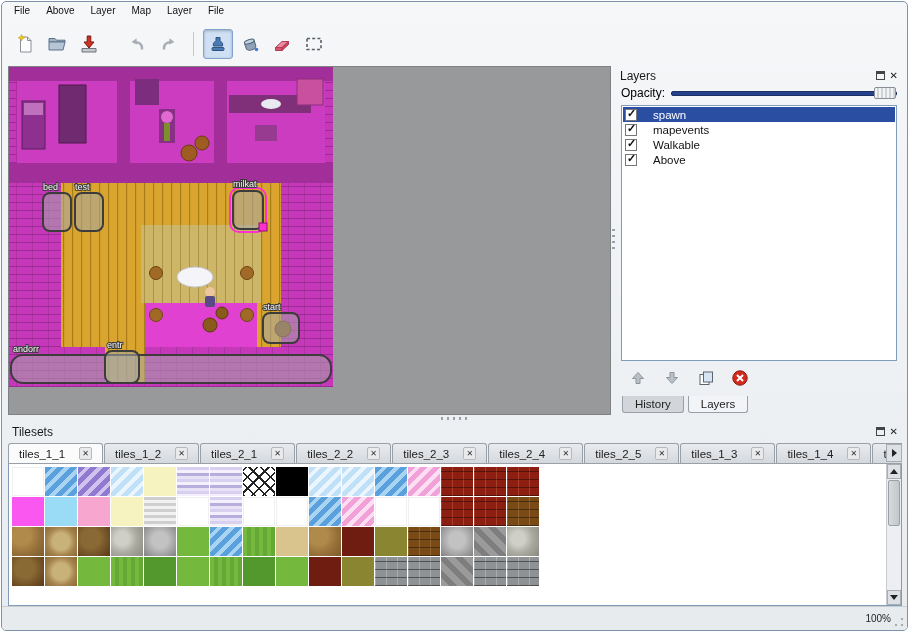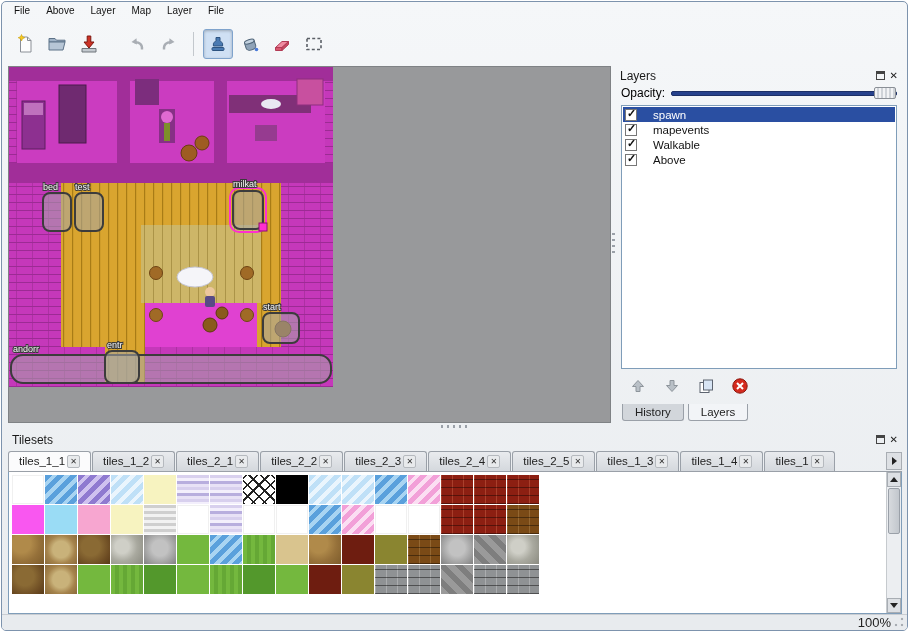--- a/index.html
+++ b/index.html
@@ -53,43 +53,43 @@
     border-radius:0 0 3px 3px;color:#222}
   .dtab.active{background:#f2f4f7}
 
   
   .hsplit{height:7px;position:relative}
   .hsplit::after{content:"";position:absolute;left:50%;top:2px;width:28px;height:3px;transform:translateX(-50%);
     background:repeating-linear-gradient(90deg,#9aa0a8 0 2px,transparent 2px 6px)}
   .bottom-dock{height:184px;display:flex;flex-direction:column;margin:0 5px 0 6px}
   .ts-tabrow{height:23px;display:flex;align-items:flex-end;position:relative;padding-right:17px;overflow:hidden;
     border-bottom:1px solid #9aa0a8}
-  .ts-tab{display:flex;align-items:flex-start;gap:2px;font-size:11.5px;padding:3px 10px;
+  .ts-tab{display:flex;align-items:center;gap:14px;font-size:11.5px;padding:3px 10px;
     background:linear-gradient(#e9ebee,#d4d8dd);border:1px solid #9aa0a8;border-bottom:none;
     border-radius:3px 3px 0 0;margin-right:1px;flex:none;color:#222}
   .ts-tab.active{background:#fbfbfc}
   .ts-close{width:13px;height:13px;border:1px solid #b5b9be;background:#e8eaec;display:flex;align-items:center;
     justify-content:center;font-size:8px;color:#333;border-radius:2px;flex:none}
   .ts-scroll{position:absolute;right:0;bottom:1px;width:16px;height:18px;background:#dde0e4;border:1px solid #a8adb3;
     display:flex;align-items:center;justify-content:center}
   .arr-right{width:0;height:0;border-left:5px solid #222;border-top:4px solid transparent;border-bottom:4px solid transparent}
   .ts-view{flex:1;background:#fff;border:1px solid #7f9db9;border-top:none;position:relative;overflow:hidden}
   #tile-grid{display:grid;grid-template-columns:repeat(16,32px);grid-auto-rows:29px;gap:1px;padding:3px}
   .tile{width:32px;height:29px}
   .vscroll{position:absolute;top:0;right:0;bottom:0;width:15px;background:#eceef1;border-left:1px solid #c6cace;
     display:flex;flex-direction:column}
   .sb-btn{height:15px;background:#dde0e4;border:1px solid #a8adb3;display:flex;align-items:center;justify-content:center;flex:none}
   .sb-btn.down{margin-top:auto}
   .arr-up{width:0;height:0;border-bottom:5px solid #222;border-left:4px solid transparent;border-right:4px solid transparent}
   .arr-down{width:0;height:0;border-top:5px solid #222;border-left:4px solid transparent;border-right:4px solid transparent}
   .sb-thumb{height:46px;margin:1px;background:linear-gradient(90deg,#d7dade,#c2c7cd);border:1px solid #9aa0a8;border-radius:2px}
 
   
-  .statusbar{height:16px;display:flex;align-items:center;justify-content:flex-end;padding-right:16px;
-    font-size:13px;color:#222;border-top:1px solid #c9cdd2;background:#e8ebee;position:relative}
+  .statusbar{height:24px;display:flex;align-items:center;justify-content:flex-end;padding-right:16px;
+    font-size:10px;color:#222;border-top:1px solid #c9cdd2;background:#e8ebee;position:relative}
   .grip{position:absolute;right:2px;bottom:2px;width:12px;height:12px;
     background:radial-gradient(circle at 9px 3px,#a8adb3 1.2px,transparent 1.6px),
                radial-gradient(circle at 9px 9px,#a8adb3 1.2px,transparent 1.6px),
                radial-gradient(circle at 3px 9px,#a8adb3 1.2px,transparent 1.6px)}
 
   
   .t-white{background:#fff;box-shadow:inset 0 0 0 1px #f0f0f0}
   .t-black{background:#000}
   .t-magenta{background:#f957f0}
   .t-cyan{background:#9adcf5}

